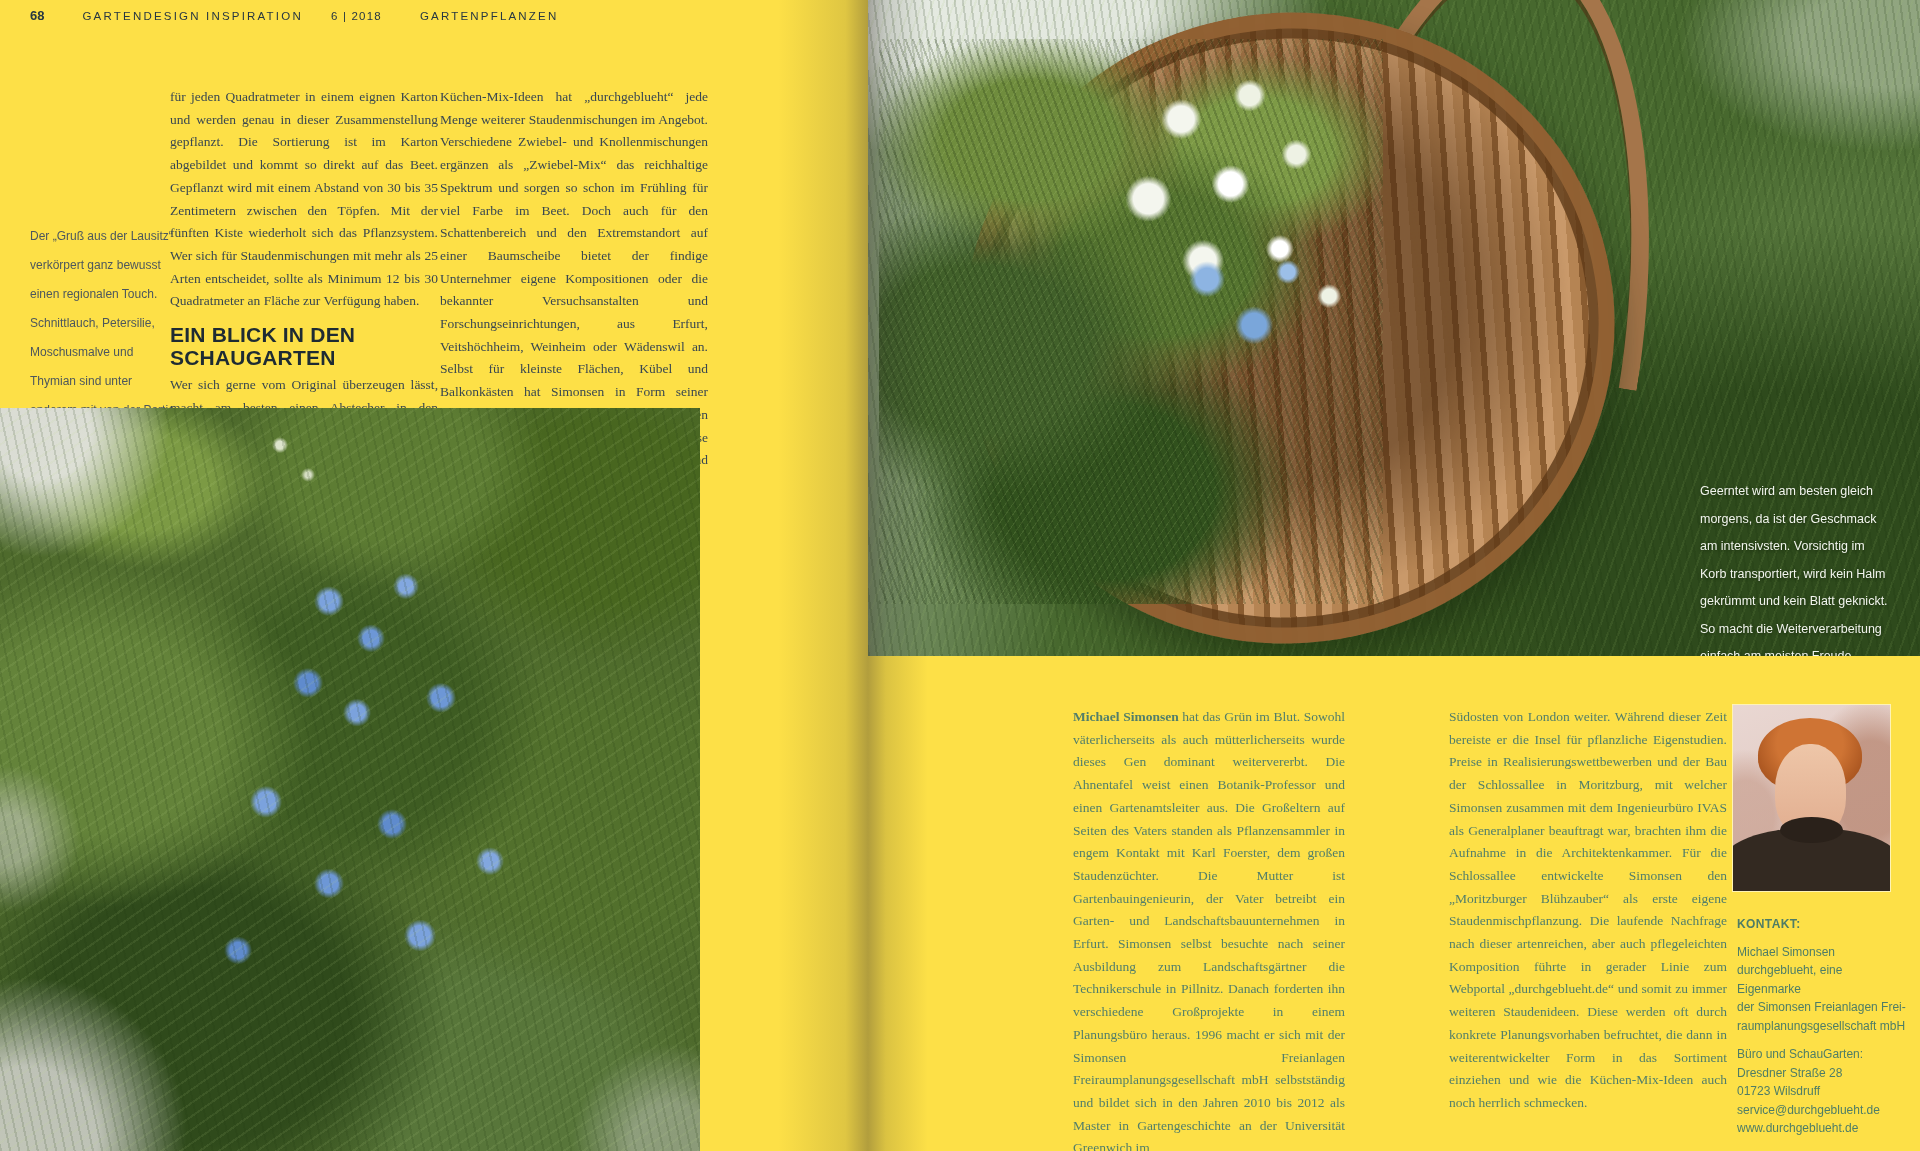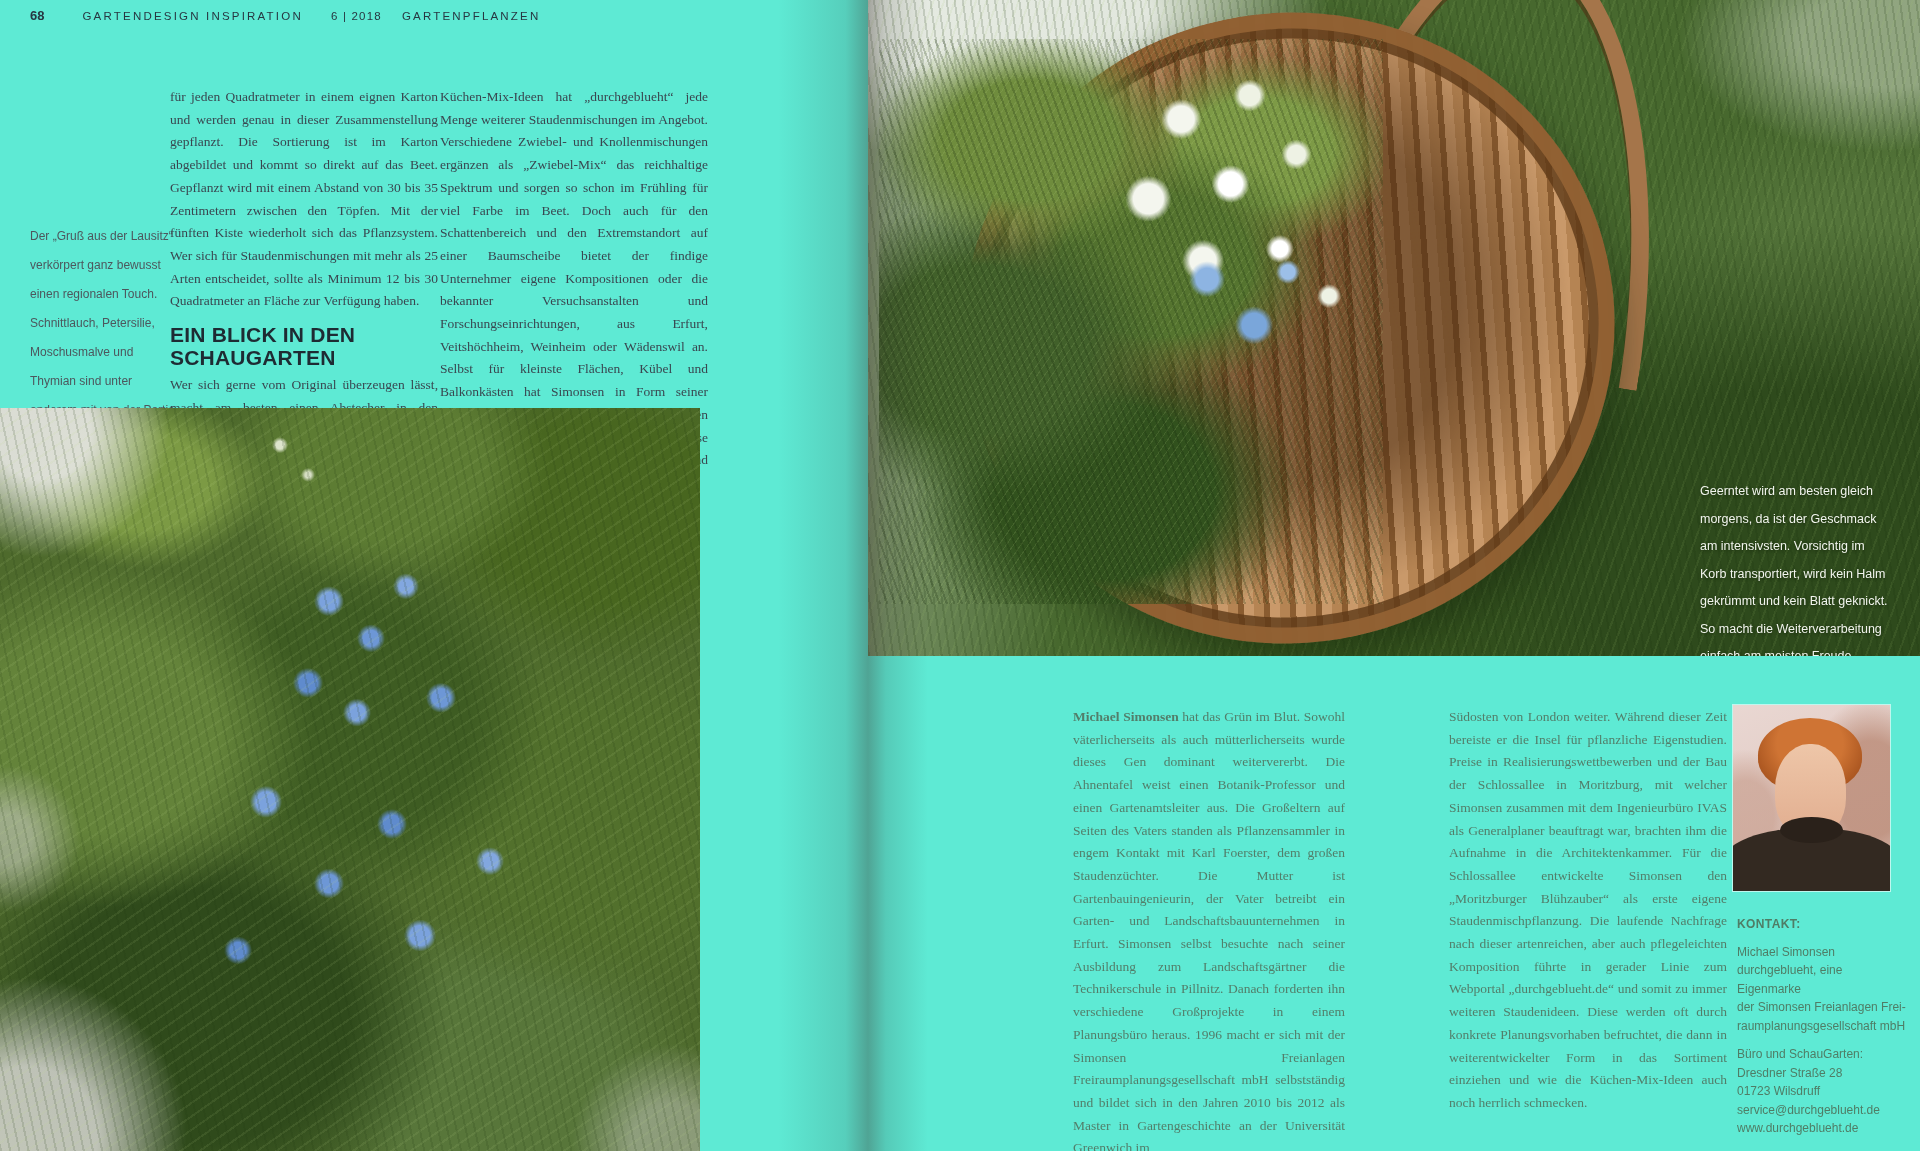--- a/index.html
+++ b/index.html
@@ -1,24 +1,24 @@
 <!DOCTYPE html>
 <html lang="de"><head>
 <meta charset="utf-8">
 <style>
   html,body{margin:0;padding:0;}
   body{font-family:"Liberation Sans",sans-serif;background:#d8d8d4;}
-  .spread{position:relative;width:1920px;height:1151px;background:#5eead4;overflow:hidden;}
+  .spread{position:relative;width:1920px;height:1151px;background:#fde047;overflow:hidden;}
 
   
   .pg-header{position:absolute;left:30px;top:8px;display:flex;align-items:baseline;
     color:#273741;font-size:11.5px;letter-spacing:2.2px;}
   .pg-num{font-weight:bold;font-size:13px;letter-spacing:0;margin-right:38px;}
   .pg-mag{margin-right:28px;}
-  .pg-issue{margin-right:20px;letter-spacing:1.2px;}
+  .pg-issue{margin-right:38px;letter-spacing:1.2px;}
   .pg-sec{font-weight:normal;}
 
   
   .margin-caption{position:absolute;left:30px;top:222px;width:150px;
     font-size:12px;line-height:29px;color:#4d575d;}
   .col{position:absolute;font-family:"Liberation Serif",serif;font-size:13.5px;
     line-height:22.7px;color:#394750;text-align:justify;hyphens:auto;}
   .col p{margin:0;}
   .lcol1{left:170px;top:86px;width:268px;}
   .lcol2{left:440px;top:86px;width:268px;}

